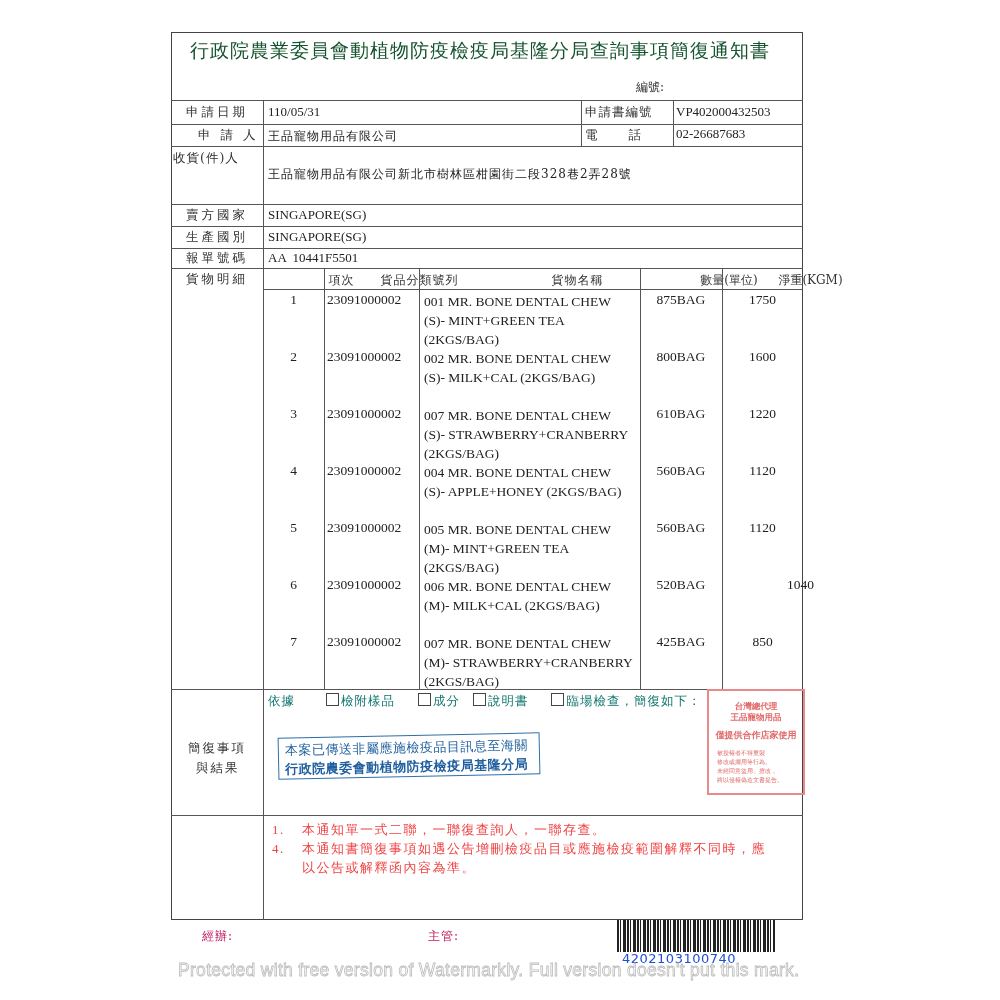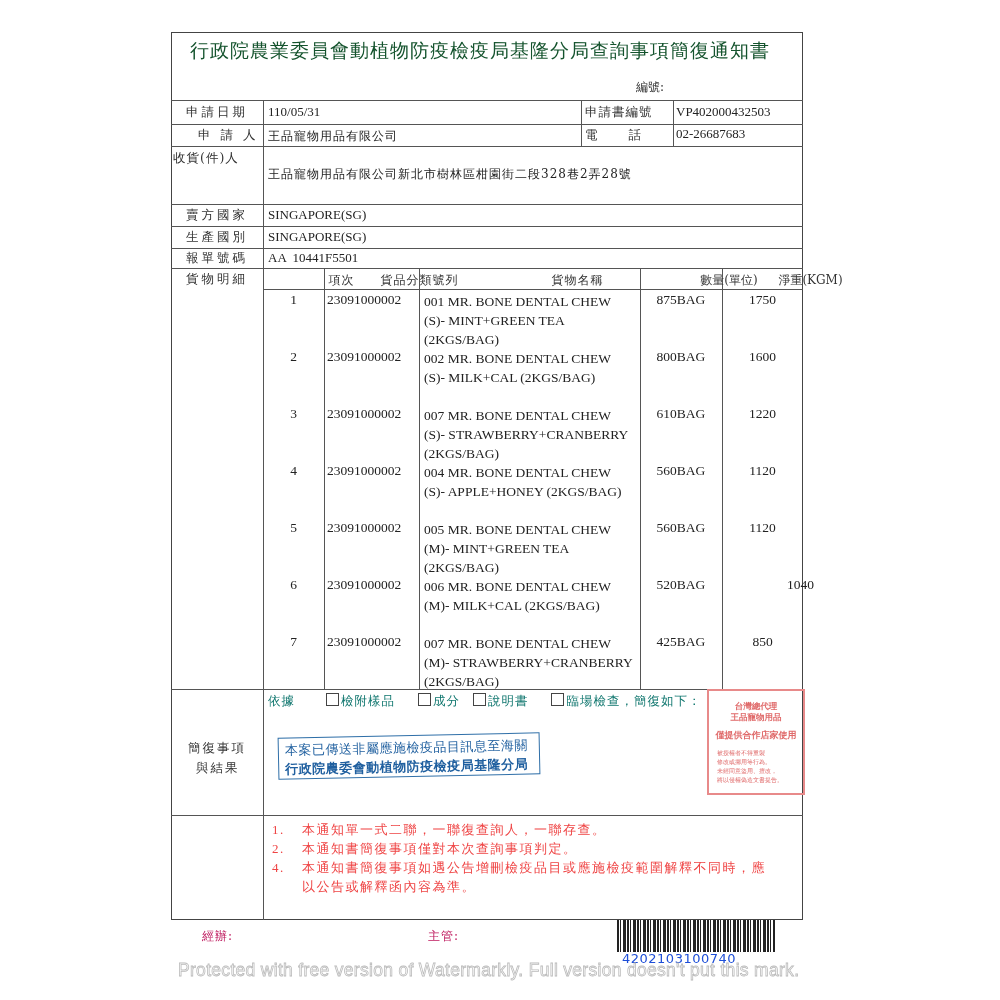--- a/index.html
+++ b/index.html
@@ -182,21 +182,20 @@
   <div class="c">
     <div>被授權者不得重製</div>
     <div>修改或挪用等行為。</div>
     <div>未經同意盜用、擅改，</div>
     <div>將以侵權偽造文書提告。</div>
   </div>
 </div>
 
 <div class="notes">
   <div><span class="n">1.</span><span>本通知單一式二聯，一聯復查詢人，一聯存查。</span></div>
-  <div><span class="n">2.</span><span>本通知書簡復事項僅對本次查詢事項判定。</span></div>
   <div><span class="n">4.</span><span>本通知書簡復事項如遇公告增刪檢疫品目或應施檢疫範圍解釋不同時，應</span></div>
   <div class="cont">以公告或解釋函內容為準。</div>
 </div>
 
 <div class="sign" style="left:202px;">經辦:</div>
 <div class="sign" style="left:428px;">主管:</div>
 <div class="barcode"></div>
 <div class="barnum">4202103100740</div>
 <div class="watermark">Protected with free version of Watermarkly. Full version doesn't put this mark.</div>
 

